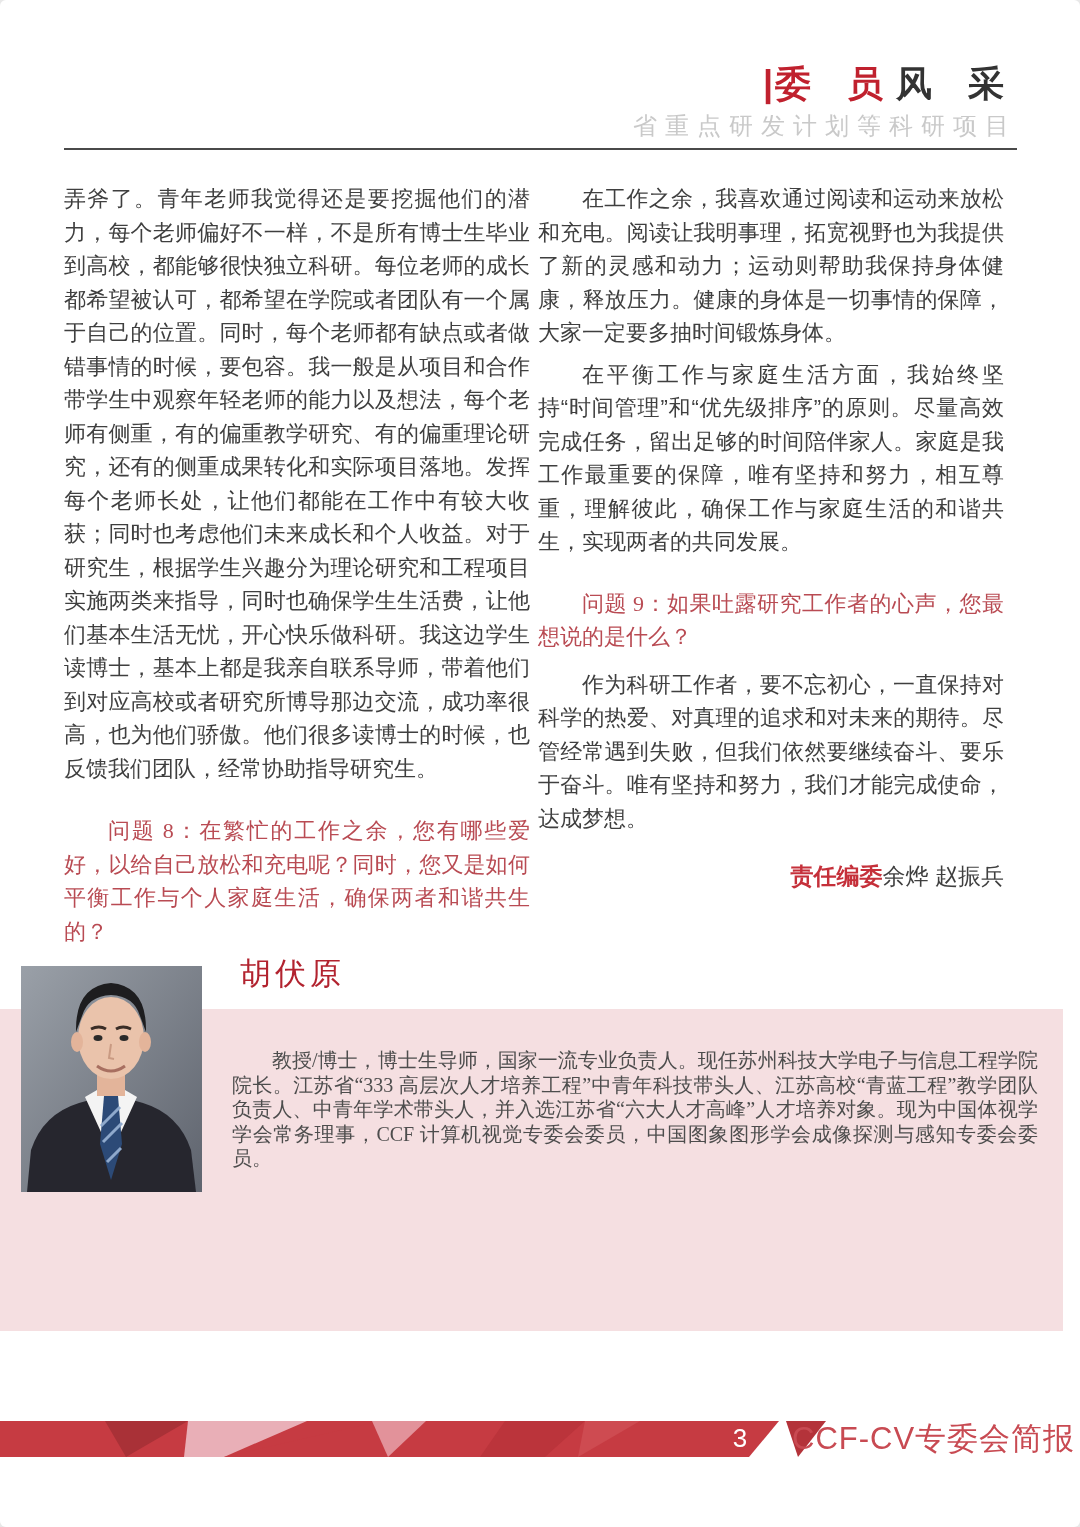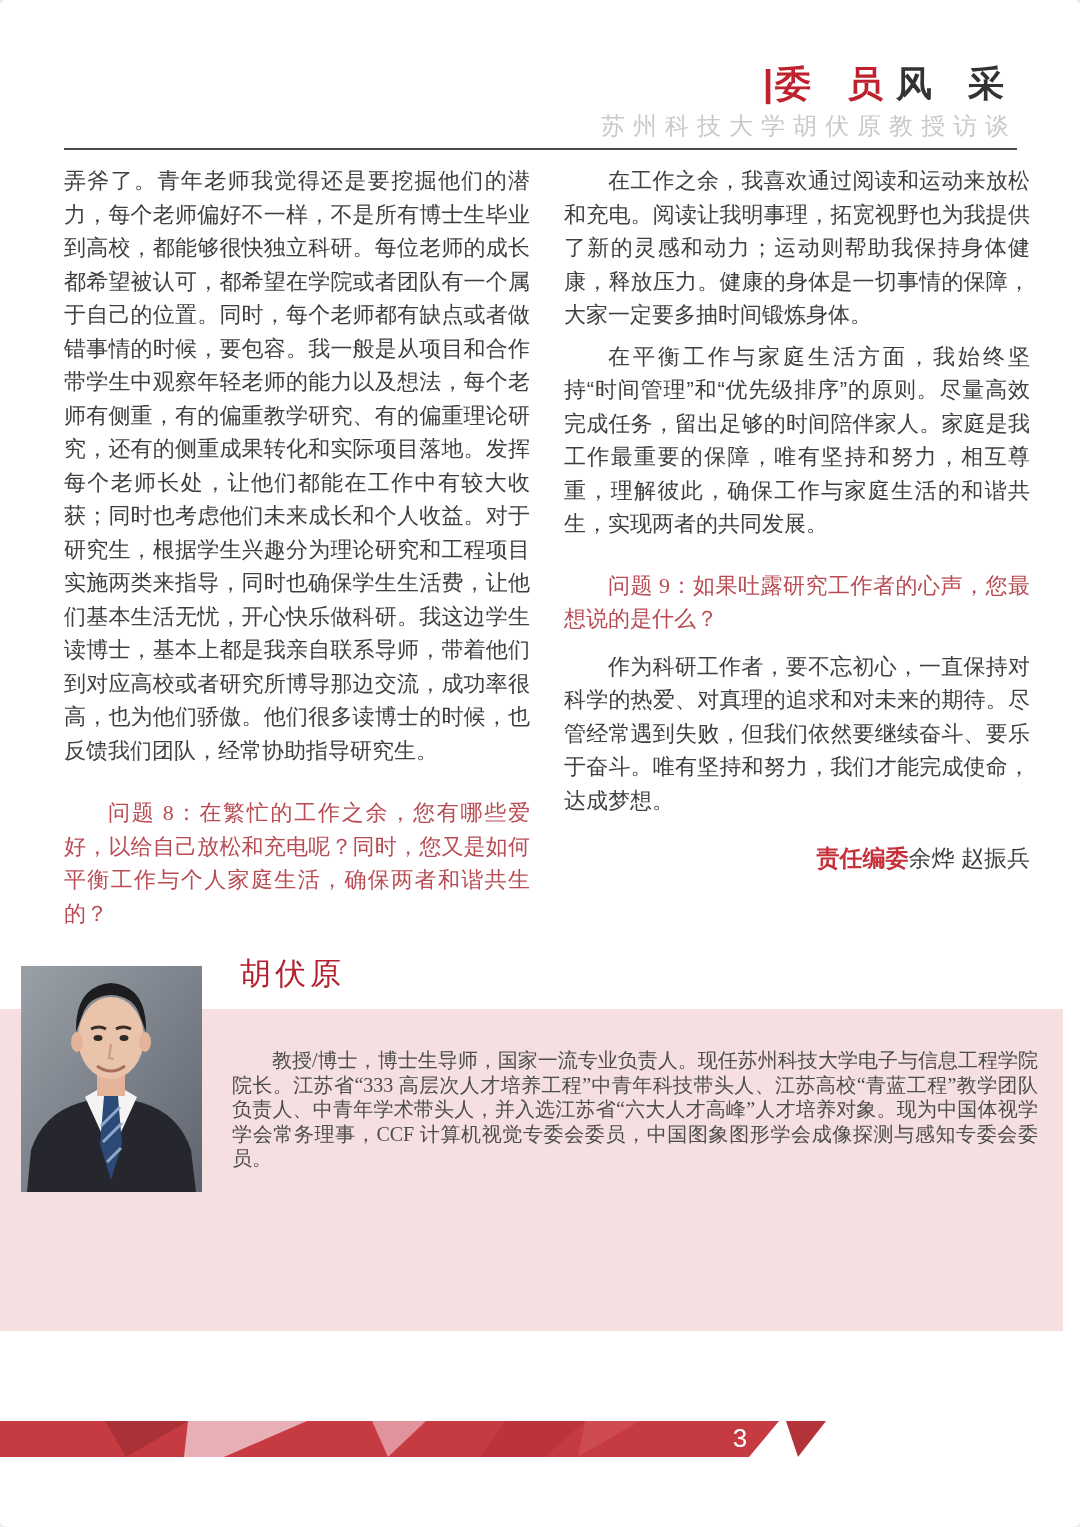--- a/index.html
+++ b/index.html
@@ -8,22 +8,22 @@
   
   .hdr-title{position:absolute;top:60px;right:63px;font-size:36px;font-weight:bold;
              letter-spacing:13px;white-space:nowrap;}
   .hdr-title .marker{color:#C0212E;font-weight:bold;letter-spacing:2px;}
   .hdr-title .red{color:#C0212E;}
   .hdr-title .dark{color:#333333;}
   .hdr-sub{position:absolute;top:110px;right:63px;font-size:24px;color:#C9C9C9;
            letter-spacing:8px;white-space:nowrap;}
   .hdr-rule{position:absolute;top:148px;left:64px;width:953px;height:2px;background:#4A4A4A;}
   
-  .columns{position:absolute;top:164px;left:64px;width:953px;
-           display:grid;grid-template-columns:466px 466px;column-gap:34px;}
+  .columns{position:absolute;top:182px;left:64px;width:953px;
+           display:grid;grid-template-columns:466px 466px;column-gap:8px;}
   .col p{margin:0;font-size:22px;line-height:33.5px;text-align:justify;color:#3F3F3F;}
   .col p.ind{text-indent:2em;}
   .question{font-family:"Liberation Serif",serif;color:#B94B53 !important;}
   .q8{margin-top:29px !important;}
   .p2{margin-top:8px !important;}
   .q9{margin-top:28px !important;}
   .p3{margin-top:14px !important;}
   .editor-line{margin-top:26px;text-align:right;font-size:23px;line-height:30px;}
   .editor-line .lbl{color:#C5303A;font-weight:bold;}
   .editor-line .names{color:#3F3F3F;}
@@ -44,21 +44,21 @@
               letter-spacing:1px;white-space:nowrap;}
 </style>
 </head>
 <body>
 
 <div class="page">
 
   <div class="hdr-title">
     <span class="marker">|</span><span class="red">委 员</span><span class="dark">风 采</span>
   </div>
-  <div class="hdr-sub">苏州科技大学胡伏原教授访谈</div>
+  <div class="hdr-sub">省重点研发计划等科研项目</div>
   <div class="hdr-rule"></div>
 
   <div class="columns">
     <div class="col">
       <p>弄斧了。青年老师我觉得还是要挖掘他们的潜力，每个老师偏好不一样，不是所有博士生毕业到高校，都能够很快独立科研。每位老师的成长都希望被认可，都希望在学院或者团队有一个属于自己的位置。同时，每个老师都有缺点或者做错事情的时候，要包容。我一般是从项目和合作带学生中观察年轻老师的能力以及想法，每个老师有侧重，有的偏重教学研究、有的偏重理论研究，还有的侧重成果转化和实际项目落地。发挥每个老师长处，让他们都能在工作中有较大收获；同时也考虑他们未来成长和个人收益。对于研究生，根据学生兴趣分为理论研究和工程项目实施两类来指导，同时也确保学生生活费，让他们基本生活无忧，开心快乐做科研。我这边学生读博士，基本上都是我亲自联系导师，带着他们到对应高校或者研究所博导那边交流，成功率很高，也为他们骄傲。他们很多读博士的时候，也反馈我们团队，经常协助指导研究生。</p>
       <p class="ind question q8">问题 8：在繁忙的工作之余，您有哪些爱好，以给自己放松和充电呢？同时，您又是如何平衡工作与个人家庭生活，确保两者和谐共生的？</p>
     </div>
     <div class="col">
       <p class="ind">在工作之余，我喜欢通过阅读和运动来放松和充电。阅读让我明事理，拓宽视野也为我提供了新的灵感和动力；运动则帮助我保持身体健康，释放压力。健康的身体是一切事情的保障，大家一定要多抽时间锻炼身体。</p>
       <p class="ind p2">在平衡工作与家庭生活方面，我始终坚持“时间管理”和“优先级排序”的原则。尽量高效完成任务，留出足够的时间陪伴家人。家庭是我工作最重要的保障，唯有坚持和努力，相互尊重，理解彼此，确保工作与家庭生活的和谐共生，实现两者的共同发展。</p>
@@ -119,14 +119,15 @@
     <polygon points="0,0 779,0 749,36 0,36" fill="#C63B42"></polygon>
     <polygon points="105,0 188,0 126,36" fill="#A93137"></polygon>
     <polygon points="188,0 307,0 224,36 184,36" fill="#E9AFB7"></polygon>
     <polygon points="224,36 372,2 372,36" fill="#C63B42"></polygon>
     <polygon points="372,0 426,0 388,36" fill="#E2929A"></polygon>
     <polygon points="505,0 585,0 545,36 480,36" fill="#BB343B"></polygon>
     <polygon points="585,0 640,0 578,36" fill="#CE4B51"></polygon>
     <polygon points="786,0 826,0 798,36" fill="#B4333A"></polygon>
   </svg>
   <div class="page-num">3</div>
+  <div class="footer-pub">CCF-CV专委会简报</div>
 
 </div>
 
 </body></html>

